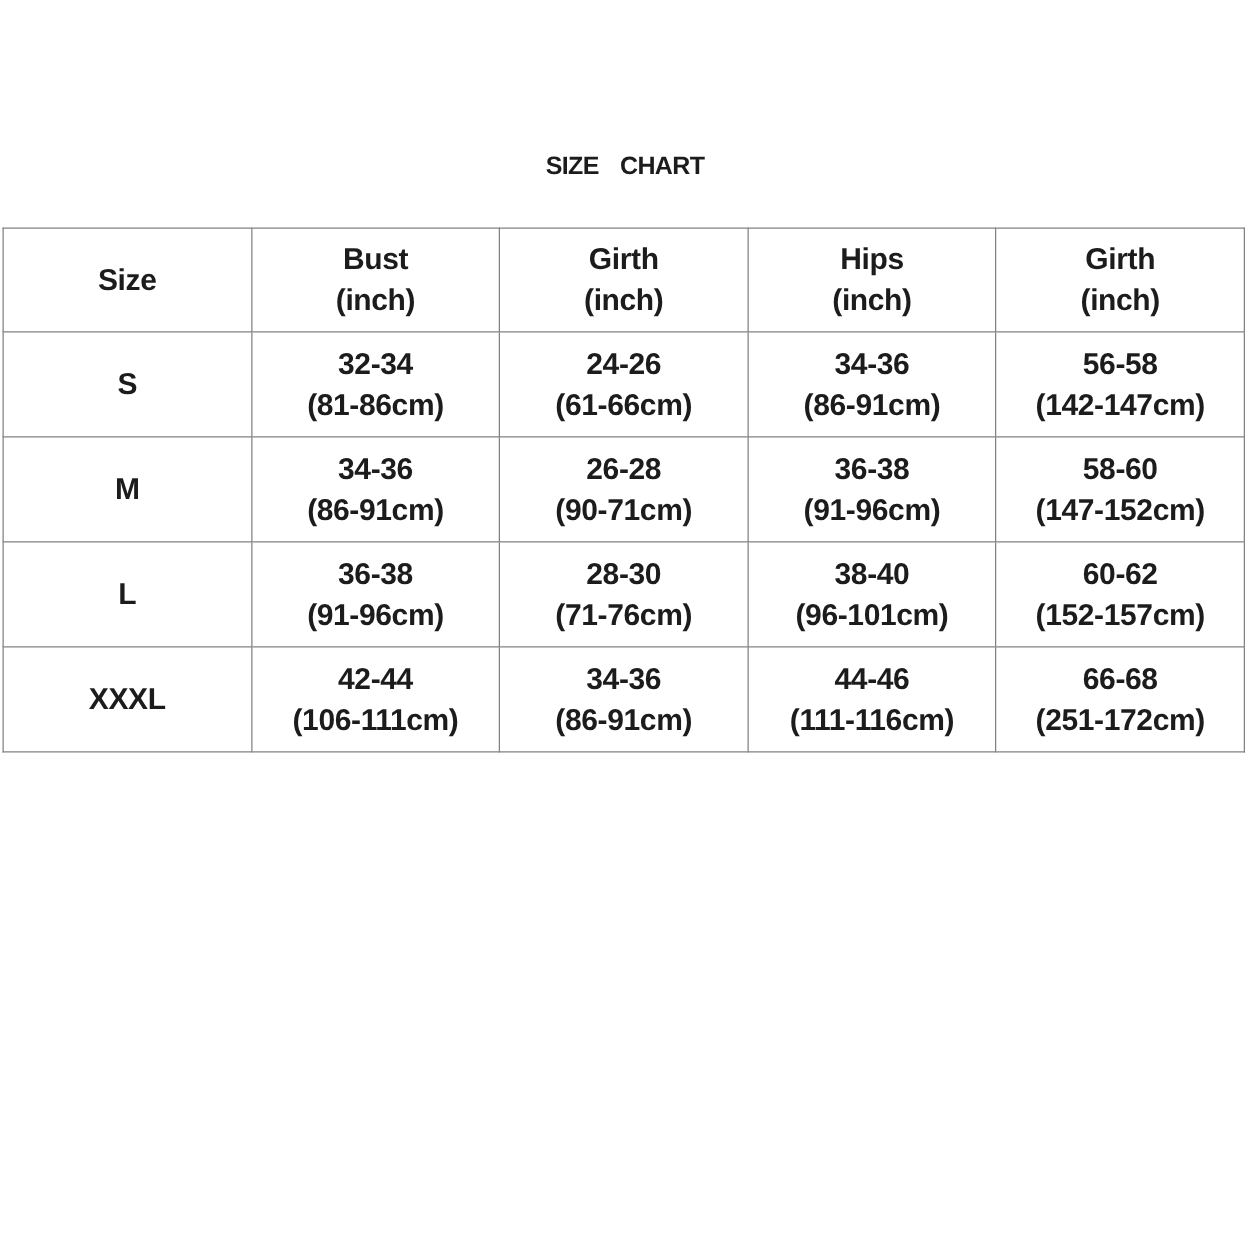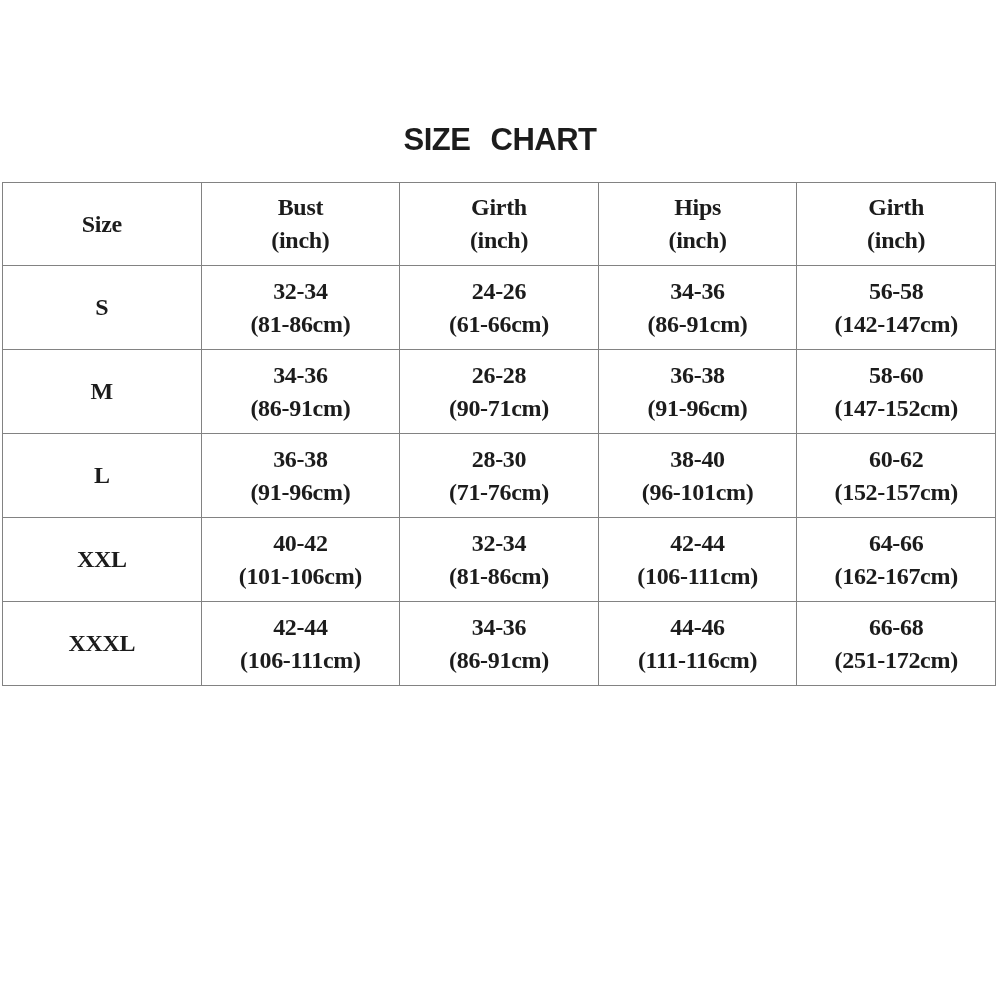--- a/index.html
+++ b/index.html
@@ -21,34 +21,33 @@
     background: var(--bg-color);
     overflow: hidden;
   }
   .title {
     position: absolute;
     top: 122px;
     left: 0;
     width: 100%;
     margin: 0;
     text-align: center;
-    font-size: 31px;
+    font-size: 20px;
     font-weight: bold;
     letter-spacing: -0.5px;
     word-spacing: 12px;
     color: var(--text-color);
   }
   table.size-table {
     position: absolute;
     top: 182px;
     left: 2px;
     width: 994px;
     border-collapse: collapse;
     table-layout: fixed;
-    font-family: Liberation Serif, serif;
   }
   .size-table th,
   .size-table td {
     border: 1.5px solid var(--border-color);
     text-align: center;
     vertical-align: middle;
     padding: 0;
     color: var(--text-color);
     font-weight: bold;
     font-size: 24px;
@@ -160,41 +159,20 @@
           <div class="line">38-40</div>
           <div class="line">(96-101cm)</div>
         </td>
         <td>
           <div class="line">60-62</div>
           <div class="line">(152-157cm)</div>
         </td>
       </tr>
 
 
-      <tr>
-        <td>
-          <div class="line">XXL</div>
-        </td>
-        <td>
-          <div class="line">40-42</div>
-          <div class="line">(101-106cm)</div>
-        </td>
-        <td>
-          <div class="line">32-34</div>
-          <div class="line">(81-86cm)</div>
-        </td>
-        <td>
-          <div class="line">42-44</div>
-          <div class="line">(106-111cm)</div>
-        </td>
-        <td>
-          <div class="line">64-66</div>
-          <div class="line">(162-167cm)</div>
-        </td>
-      </tr>
 
       <tr>
         <td>
           <div class="line">XXXL</div>
         </td>
         <td>
           <div class="line">42-44</div>
           <div class="line">(106-111cm)</div>
         </td>
         <td>

